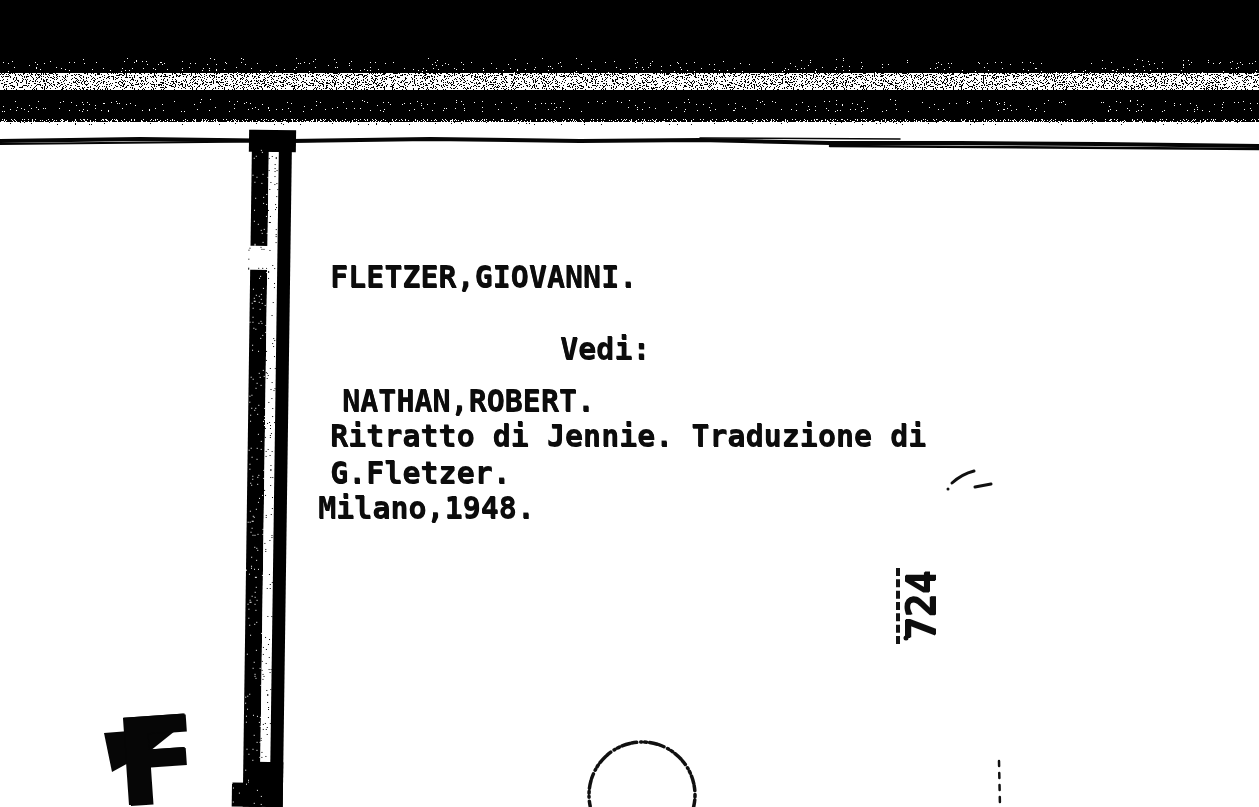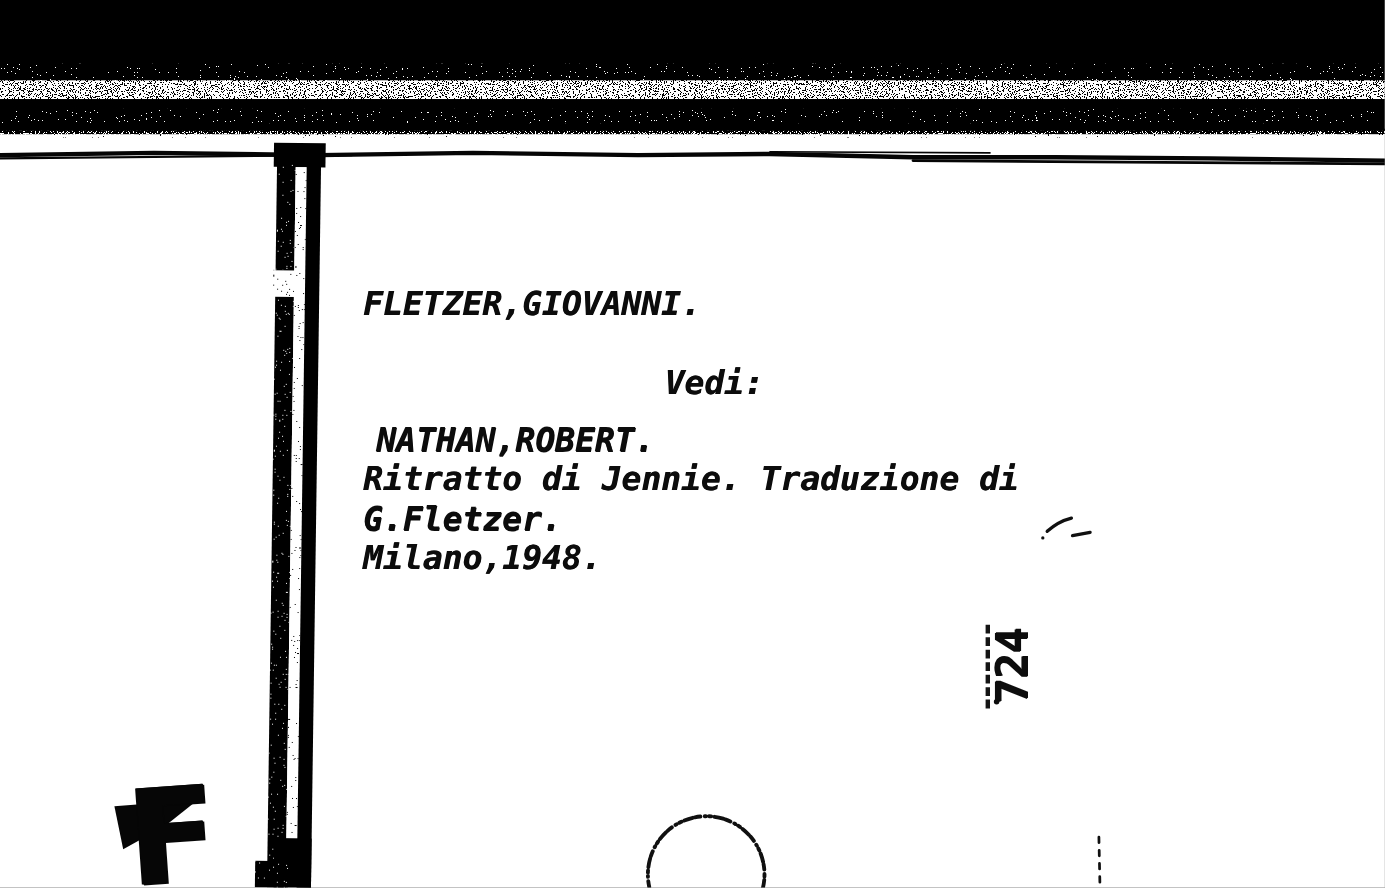--- a/index.html
+++ b/index.html
@@ -8,28 +8,27 @@
     background:#ffffff;
     font-family:"DejaVu Sans Mono","Liberation Mono",monospace;
   }
   .scene{position:absolute;left:0;top:0;width:1259px;height:807px;}
   .typed{
     position:absolute;
     font-family:"DejaVu Sans Mono","Liberation Mono",monospace;
     font-weight:bold;font-size:30px;line-height:30px;
     color:#0c0c0c;white-space:pre;
     text-shadow:0.5px 0.5px 0 #0c0c0c;
-    font-style:italic;
   }
   #line-heading   {left:330px;top:262px;}
-  #line-vedi      {left:604px;top:334px;}
+  #line-vedi      {left:560px;top:334px;}
   #line-author    {left:342px;top:386px;}
   #line-title     {left:330px;top:421px;}
   #line-translator{left:330px;top:458px;}
-  #line-imprint   {left:330px;top:493px;}
+  #line-imprint   {left:318px;top:493px;}
   .call-number{
     position:absolute;left:884px;top:580px;width:76px;height:48px;
     transform:rotate(-90deg);
     display:flex;justify-content:center;align-items:flex-start;
     font-family:"DejaVu Sans Mono","Liberation Mono",monospace;
     font-weight:bold;font-size:40px;line-height:42px;color:#0d0d0d;
     border-top:4px dashed #141414;
     text-shadow:0.6px 0.6px 0 #0d0d0d;
     letter-spacing:-1px;
   }

